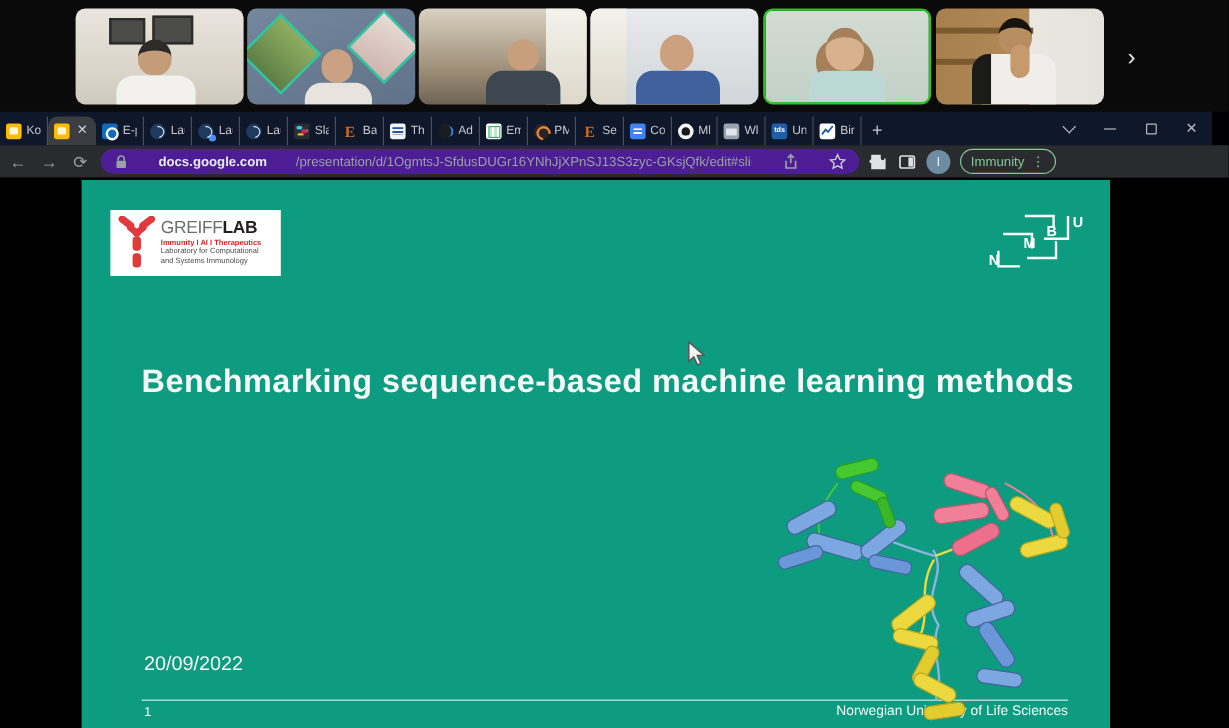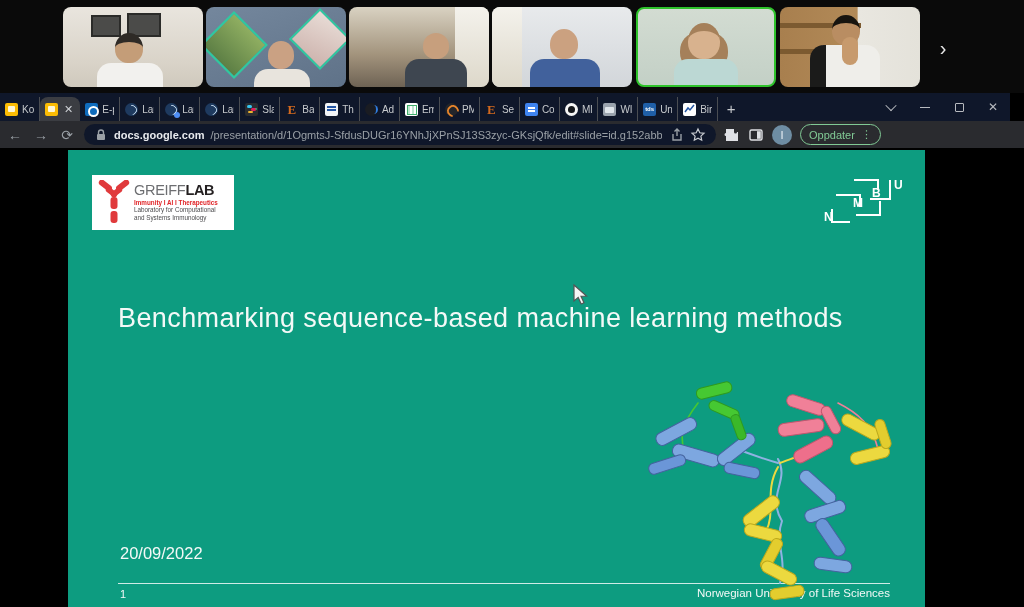--- a/index.html
+++ b/index.html
@@ -77,22 +77,22 @@
   .wc { width:34px; height:28px; display:flex; align-items:center; justify-content:center; color:#b7babf; cursor:pointer; font-size:12px; }
   .wc .chev { width:8px; height:8px; border-right:1.5px solid #b7babf; border-bottom:1.5px solid #b7babf; transform:rotate(45deg) translate(-1px,-1px); }
   .wc .min { width:10px; height:0; border-top:1.5px solid #b7babf; }
   .wc .max { width:9px; height:9px; border:1.5px solid #b7babf; border-radius:1px; }
   .win-edge { width:14px; height:28px; background:#000; }
 
   
   .url-bar { position:absolute; left:0; top:121px; width:1024px; height:27px; background:#2a2b2f;
     display:flex; align-items:center; padding:0 6px; gap:8px; }
   .nav-ico { color:#9aa0a6; font-size:14px; width:18px; text-align:center; cursor:pointer; }
-  .omnibox { flex:0 0 auto; width:632px; height:21px; background:#0f172a; border-radius:11px;
-    display:flex; align-items:center; padding:0 10px; gap:6px; cursor:text; }
+  .omnibox { flex:0 0 auto; width:632px; height:21px; background:#4c1d95; border-radius:11px;
+    display:flex; align-items:center; padding:0 10px; gap:24px; cursor:text; }
   .omnibox .host { color:#e8eaed; font-size:11px; font-weight:700; white-space:nowrap; }
   .omnibox .path { color:#9aa0a6; font-size:11px; white-space:nowrap; overflow:hidden; text-overflow:clip; flex:1; }
   .mini-ico { width:14px; height:14px; flex:0 0 14px; }
   .right-ico { width:16px; height:16px; flex:0 0 16px; cursor:pointer; }
   .avatar { width:20px; height:20px; border-radius:50%; background:#6e8da3; color:#e9f1f6; font-size:11px;
     text-align:center; line-height:20px; cursor:pointer; }
   .update-btn { display:flex; align-items:center; gap:6px; border:1px solid #81c995; color:#81c995;
     border-radius:13px; height:21px; padding:0 8px; font-size:11px; cursor:pointer; white-space:nowrap; }
   .update-btn .dots { letter-spacing:0; font-size:11px; }
 
@@ -102,21 +102,21 @@
   .grf-box { position:absolute; left:24px; top:25px; width:142px; height:55px; background:#fff;
     display:flex; align-items:center; padding:3px 5px; gap:3px; }
   .grf-text { line-height:1.05; }
   .grf-title { font-size:14.5px; letter-spacing:-0.3px; }
   .grf-title .g1 { color:#6d6e71; font-weight:400; }
   .grf-title .g2 { color:#231f20; font-weight:700; }
   .grf-tag { color:#e02427; font-size:6.3px; font-weight:700; margin-top:1px; }
   .grf-sub { color:#4c4c4e; font-size:6.3px; margin-top:1px; }
   .nmbu { position:absolute; left:752px; top:25px; }
   .slide-title { position:absolute; left:50px; top:143px; color:#f4f9f7; font-size:27px;
-    letter-spacing:0.4px; line-height:50px; font-weight:400; }
+    letter-spacing:0.4px; line-height:50px; font-weight:700; }
   .slide-sub { position:absolute; left:50px; top:243px; color:#f4f9f7; font-size:19px; line-height:34px; }
   .slide-date { position:absolute; left:52px; top:394px; color:#f4f9f7; font-size:16.5px; }
   .footer-line { position:absolute; left:50px; top:433px; width:772px; height:1px; background:rgba(255,255,255,0.8); }
   .page-num { position:absolute; left:52px; top:438px; color:#f4f9f7; font-size:11px; }
   .footer-text { position:absolute; left:50px; top:437px; width:772px; text-align:right; color:#f4f9f7; font-size:11.5px; }
   .antibody { position:absolute; left:560px; top:213px; }
   .cursor { position:absolute; left:504px; top:134px; }
 </style>
 </head>
 <body>
@@ -291,21 +291,21 @@
     </div>
     <svg class="right-ico" viewBox="0 0 16 16">
       <path d="M6 2 h4 v3 a1.5 1.5 0 0 0 3 0 h1 v9 H2 V9 a1.5 1.5 0 0 1 0-3 V2 h4" fill="#dfe1e5"></path>
     </svg>
     <svg class="right-ico" viewBox="0 0 16 16">
       <rect x="2" y="3" width="12" height="10" rx="1.5" fill="none" stroke="#dfe1e5" stroke-width="1.4"></rect>
       <rect x="9" y="4.2" width="3.8" height="7.6" fill="#dfe1e5"></rect>
     </svg>
     <div class="avatar">I</div>
     <div class="update-btn">
-      <span>Oppdater</span>
+      <span>Immunity</span>
       <span class="dots">⋮</span>
     </div>
   </div>
 
   <div class="content">
     <div class="slide">
 
       <div class="grf-box">
         <svg width="34" height="46" viewBox="0 0 34 46">
           <g fill="#e03a3c">

